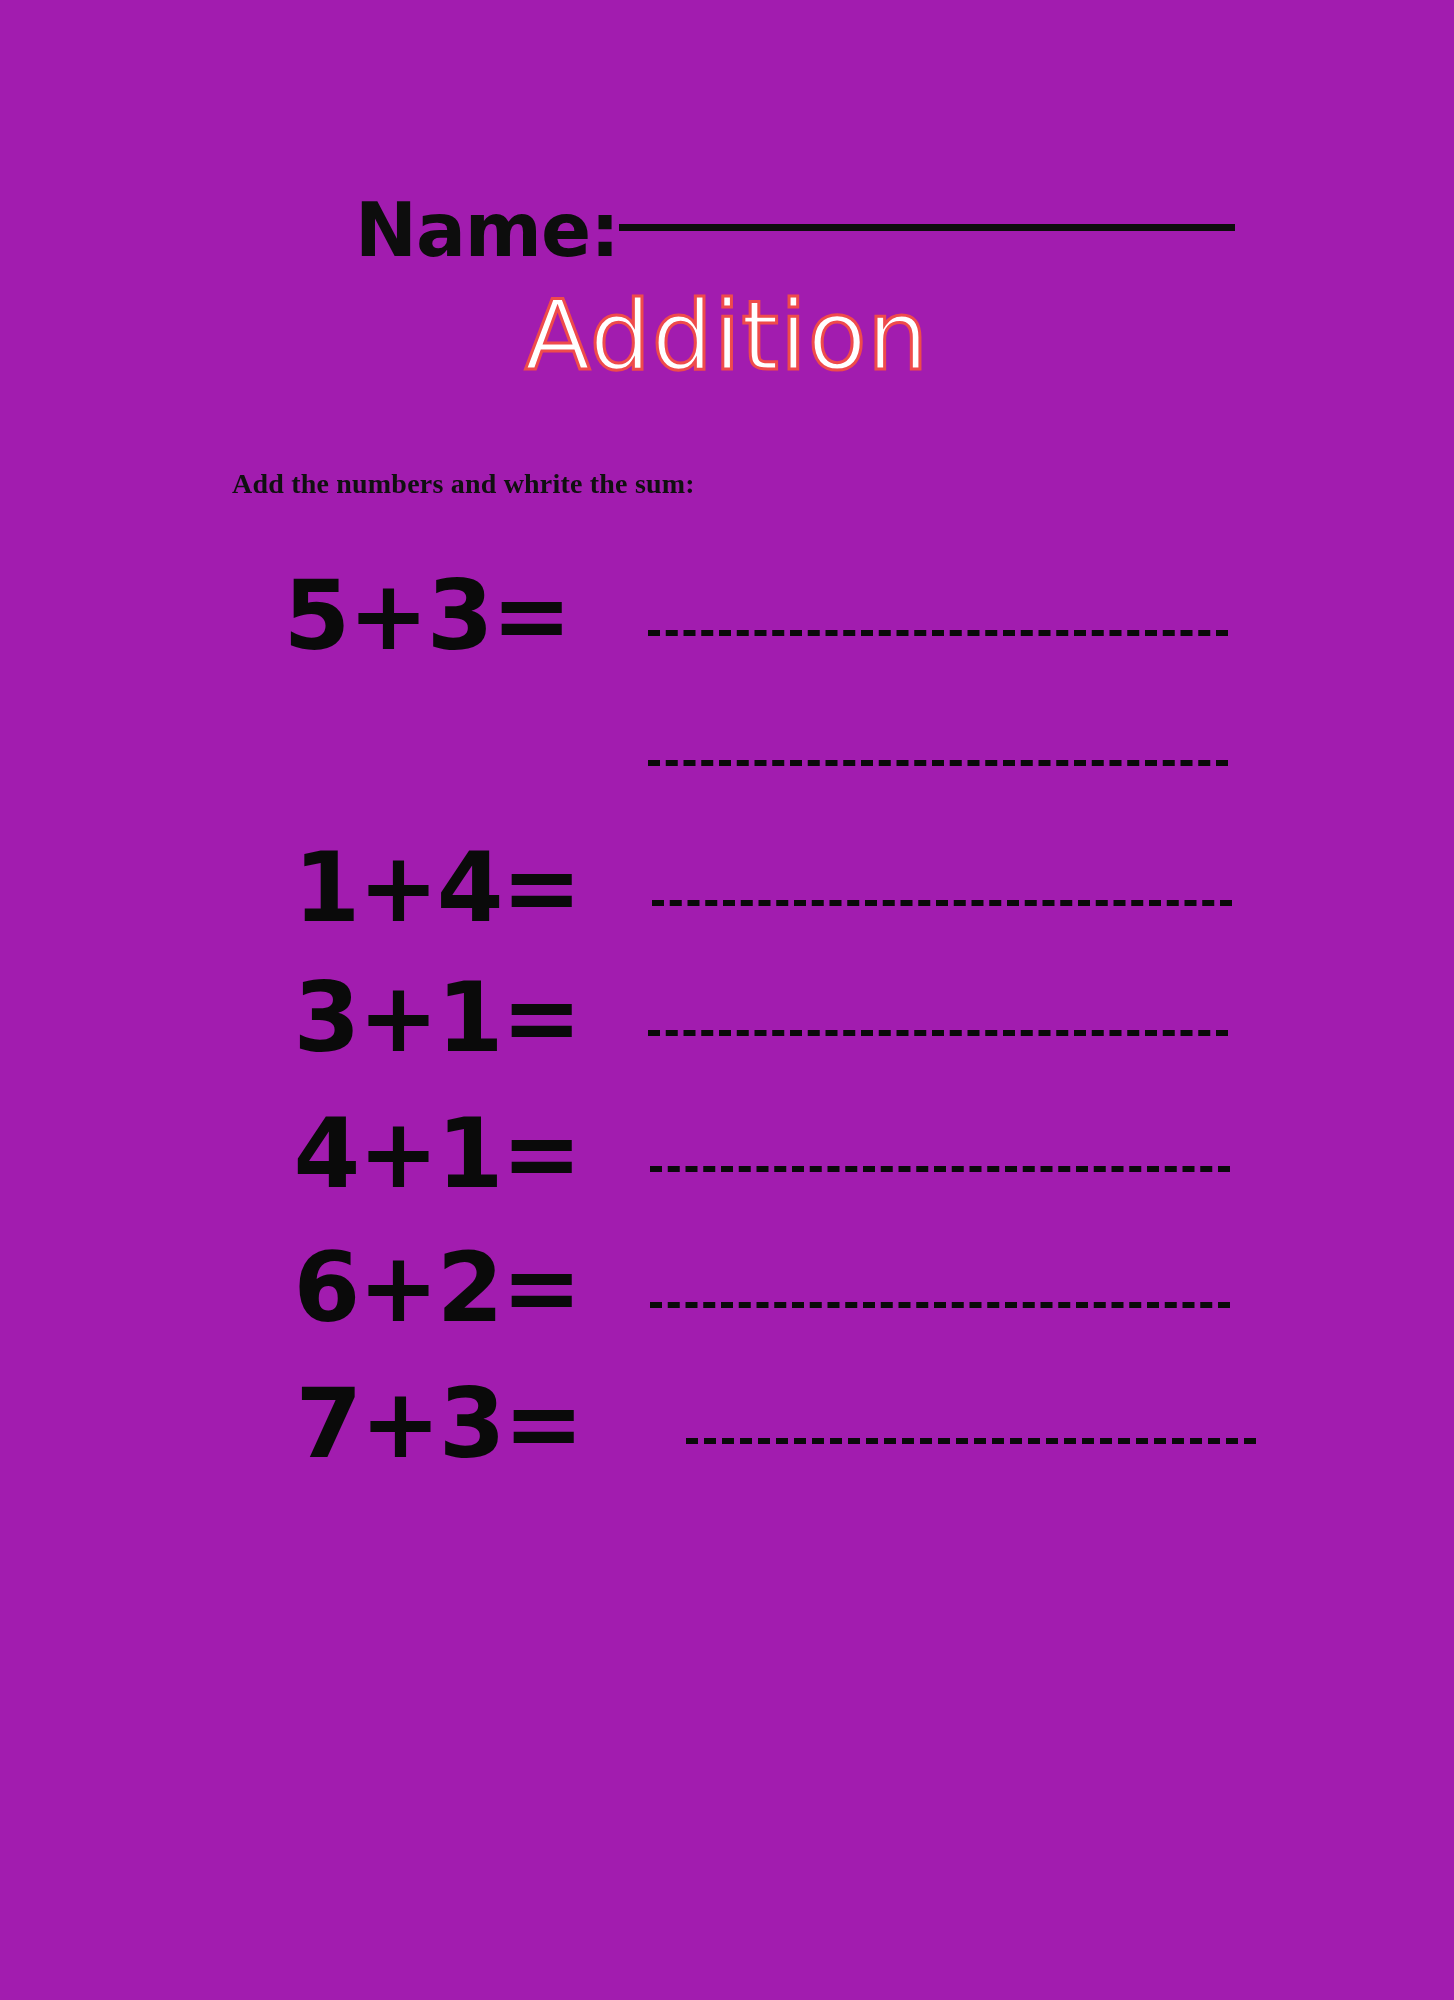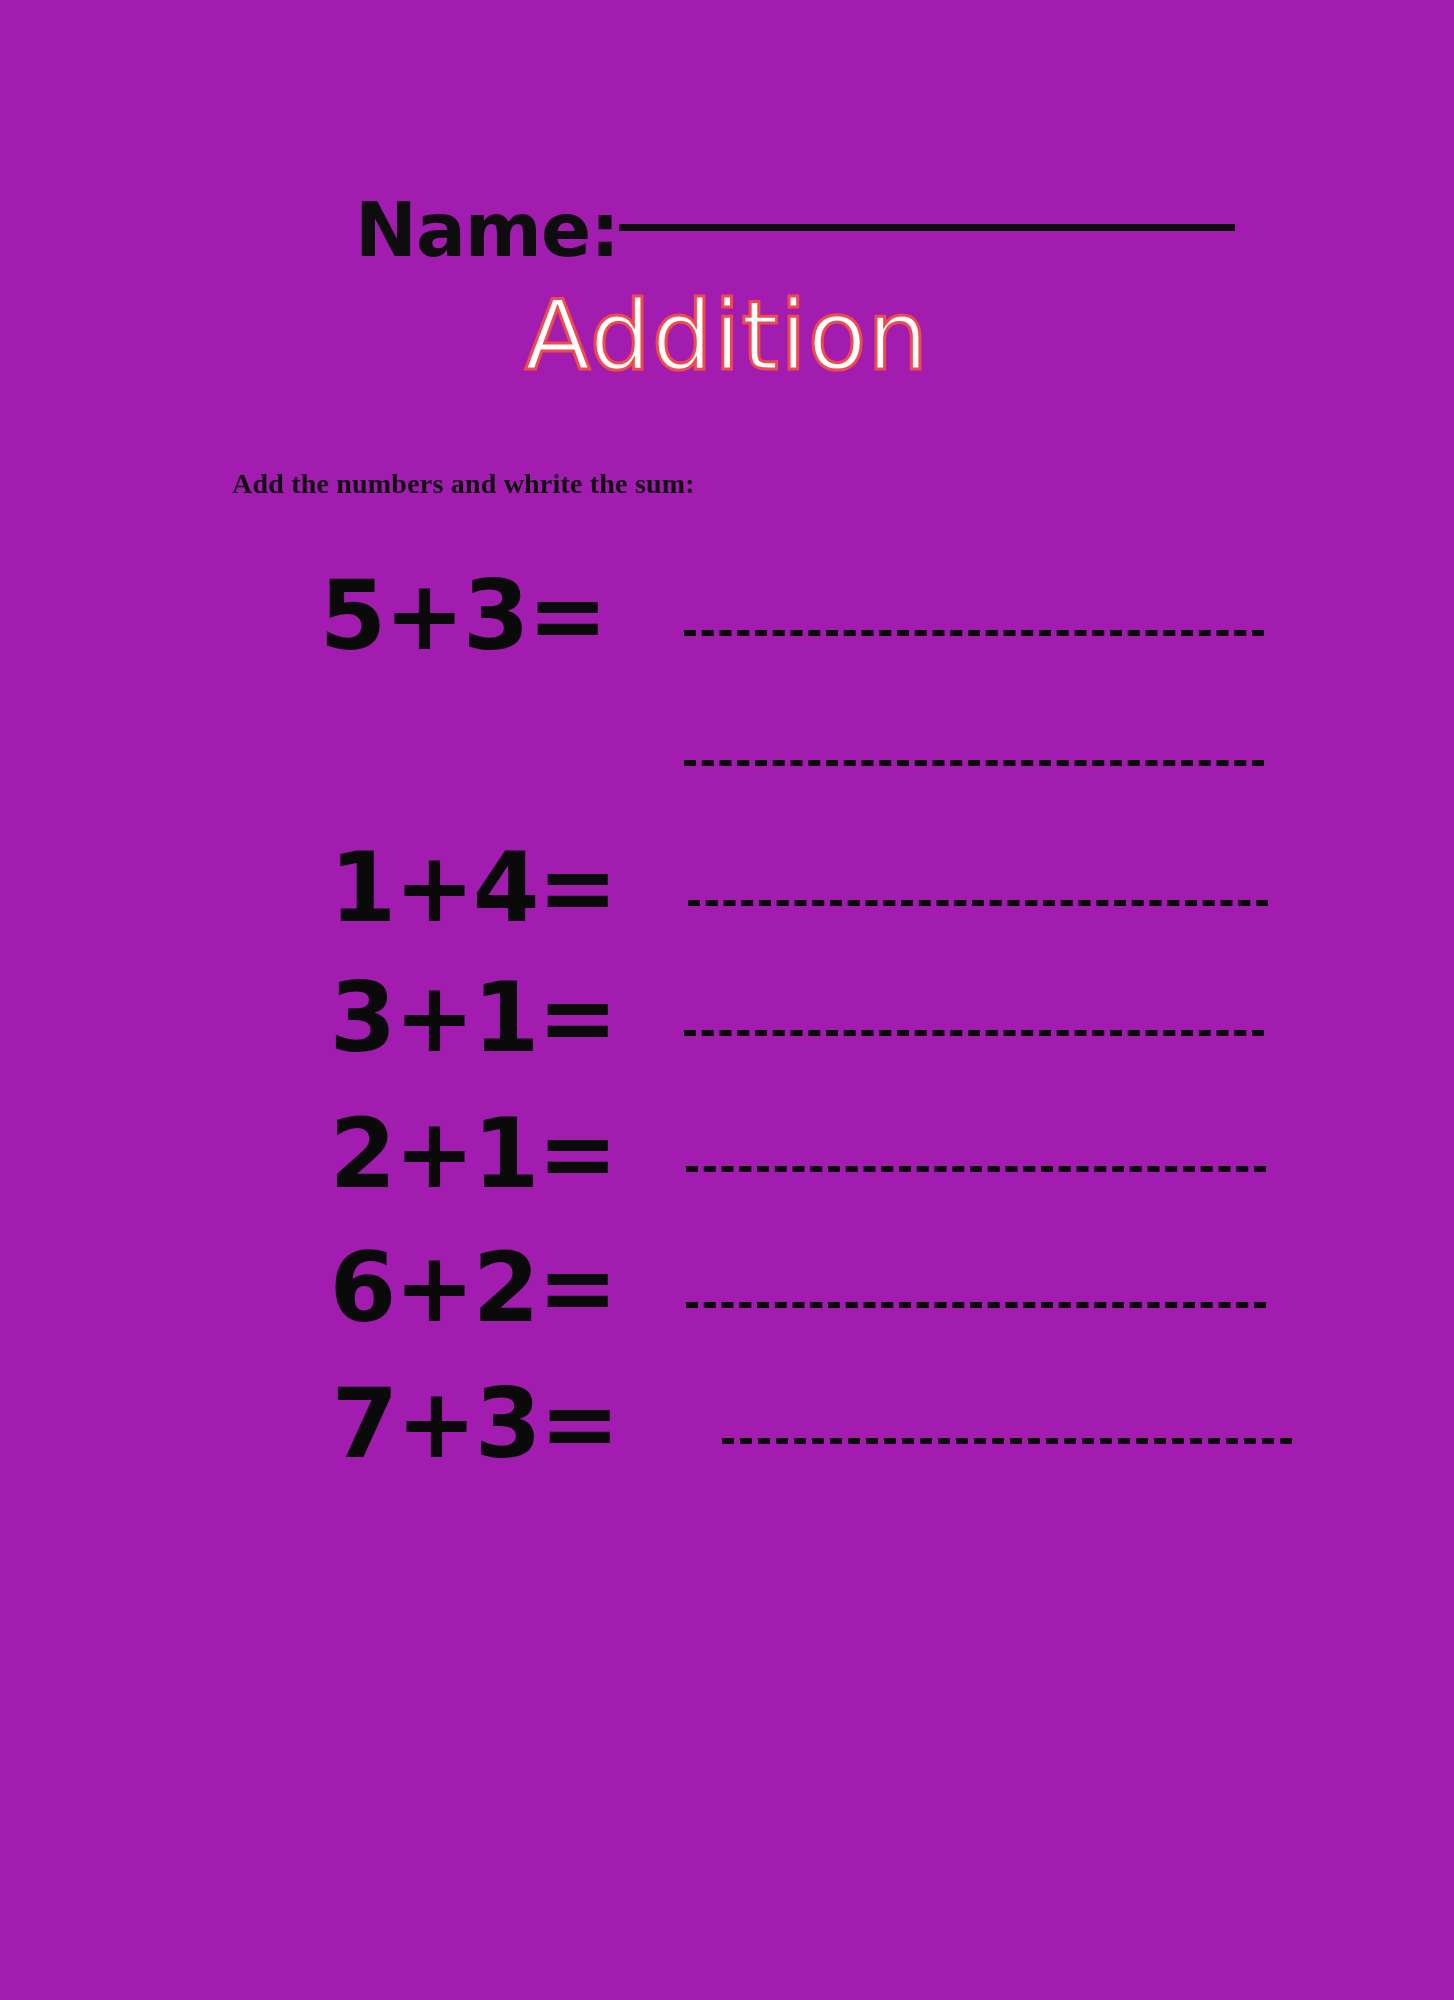--- a/index.html
+++ b/index.html
@@ -77,21 +77,20 @@
     color: #101010;
     letter-spacing: 0.2px;
   }
 
   
   .problems {
     position: absolute;
     left: 0;
     top: 540px;
     width: 1308px;
-    padding-left: 36px;
   }
   .problem {
     position: relative;
     height: 134px;
     display: flex;
     align-items: center;
   }
   .problem .expr {
     font-family: "DejaVu Sans", sans-serif;
     font-weight: 700;
@@ -161,21 +160,21 @@
       <span class="expr">1+4=</span>
       <span class="answer-line"></span>
     </div>
 
     <div class="problem p4">
       <span class="expr">3+1=</span>
       <span class="answer-line"></span>
     </div>
 
     <div class="problem p5">
-      <span class="expr">2+1=</span>
+      <span class="expr">4+1=</span>
       <span class="answer-line"></span>
     </div>
 
     <div class="problem p6">
       <span class="expr">6+2=</span>
       <span class="answer-line"></span>
     </div>
 
     <div class="problem p7">
       <span class="expr">7+3=</span>

